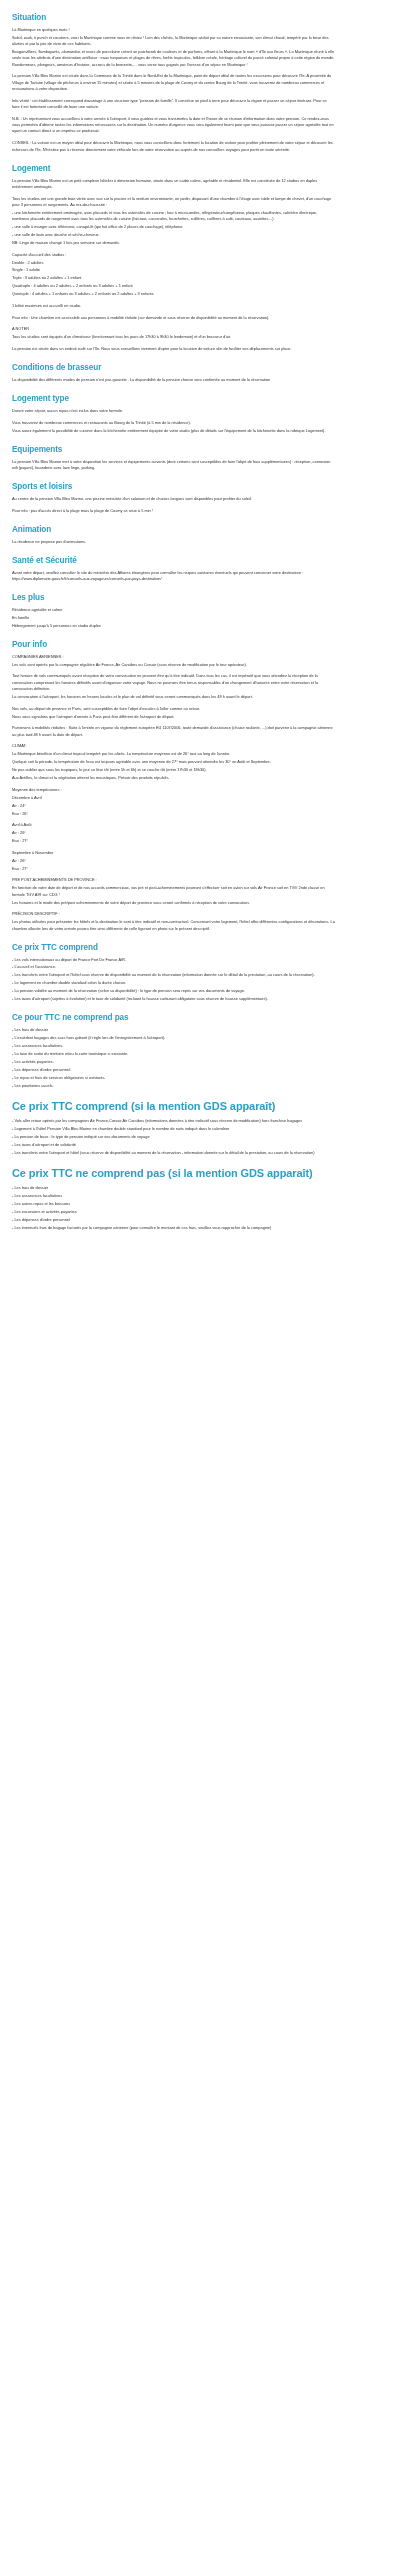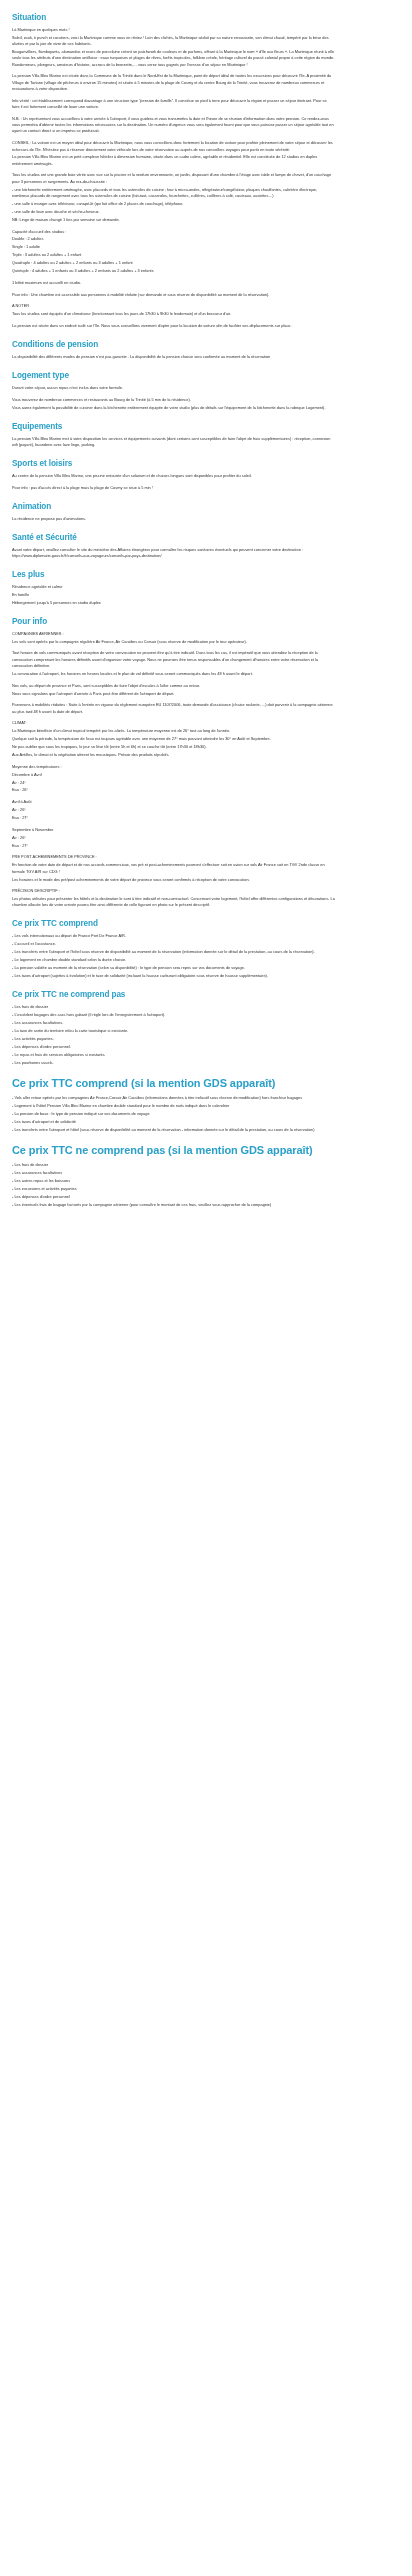--- a/index.html
+++ b/index.html
@@ -36,20 +36,21 @@
         <p class="t">Bouganvilliers, flamboyants, alamandas et roses de porcelaine créent un patchwork de couleurs et de parfums, offrant à la Martinique le nom « d'île aux fleurs ». La Martinique réunit à elle seule tous les attributs d'une destination antillaise : eaux turquoises et plages de rêves, forêts tropicales, folklore créole, héritage culturel du passé colonial propre à cette région du monde. Randonneurs, plongeurs, amateurs d'histoire, accrocs de la bronzette,… vous serez tous gagnés par l'ivresse d'un séjour en Martinique !</p>
         <div class="blank"></div>
         <p class="t">La pension Villa Bleu Marine est située dans la Commune de la Trinité dans le Nord-Est de la Martinique, point de départ idéal de toutes les excursions pour découvrir l'île. A proximité du Village de Tartane (village de pêcheurs à environ 15 minutes) et située à 5 minutes de la plage de Cosmy et du centre Bourg de la Trinité, vous trouverez de nombreux commerces et restaurations à votre disposition.</p>
         <div class="blank"></div>
         <p class="t">Info vérité : cet établissement correspond davantage à une structure type "pension de famille". Il constitue un pied à terre pour découvrir la région et passer un séjour itinérant. Pour se faire il est fortement conseillé de louer une voiture.</p>
         <div class="blank"></div>
         <p class="t">N.B. : Un représentant vous accueillera à votre arrivée à l'aéroport, il vous guidera et vous transmettra la date et l'heure de se réunion d'information dans votre pension. Ce rendez-vous vous permettra d'obtenir toutes les informations nécessaires sur la destination. Un numéro d'urgence vous sera également fourni pour que vous puissiez passer un séjour agréable tout en ayant un contact direct si un imprévu se produisait.</p>
         <div class="blank"></div>
         <p class="t">CONSEIL : La voiture est un moyen idéal pour découvrir la Martinique, nous vous conseillons donc fortement la location de voiture pour profiter pleinement de votre séjour et découvrir les richesses de l'île. N'hésitez pas à réserver directement votre véhicule lors de votre réservation au auprès de nos conseillers voyages pour partir en toute sérénité.</p>
       </div>
+      <h1 class="sec">Logement</h1>
       <div>
         <p class="t">La pension Villa Bleu Marine est un petit complexe hôtelier à dimension humaine, située dans un cadre calme, agréable et résidentiel. Elle est constituée de 12 studios en duplex entièrement aménagés.</p>
         <div class="blank"></div>
         <p class="t">Tous les studios ont une grande baie vitrée avec vue sur la piscine et la verdure environnante, un jardin, disposant d'une chambre à l'étage avec table et lampe de chevet, d'un couchage pour 3 personnes et rangements. Au rez-de-chaussée :</p>
         <p class="t">- une kitchenette entièrement aménagée, avec placards et tous les ustensiles de cuisine ; four à micro-ondes, réfrigérateur/congélateur, plaques chauffantes, cafetière électrique, nombreux placards de rangement avec tous les ustensiles de cuisine (fait-tout, casseroles, fourchettes, cuillères, cuillères à café, couteaux, assiettes…)</p>
         <p class="t">- une salle à manger avec téléviseur, canapé-lit (qui fait office de 2 places de couchage), téléphone.</p>
         <p class="t">- une salle de bain avec douche et sèche-cheveux.</p>
         <p class="t">NB: Linge de maison changé 1 fois par semaine sur demande.</p>
         <div class="blank"></div>
         <p class="t">Capacité d'accueil des studios :</p>
@@ -61,21 +62,21 @@
         <div class="blank"></div>
         <p class="t">1 bébé maximum est accueilli en studio.</p>
         <div class="blank"></div>
         <p class="t">Pour info : Une chambre est accessible aux personnes à mobilité réduite (sur demande et sous réserve de disponibilité au moment de la réservation).</p>
         <div class="blank"></div>
         <p class="t">A NOTER</p>
         <p class="t">Tous les studios sont équipés d'un climatiseur (fonctionnant tous les jours de 17h30 à 9h30 le lendemain) et d'un brasseur d'air.</p>
         <div class="blank"></div>
         <p class="t">La pension est située dans un endroit isolé sur l'île. Nous vous conseillons vivement d'opter pour la location de voiture afin de faciliter vos déplacements sur place.</p>
       </div>
-      <h1 class="sec">Conditions de pension</h1>
+      <h1 class="sec">Conditions de brasseur</h1>
       <div>
         <p class="t">La disponibilité des différents modes de pension n'est pas garantie . La disponibilité de la pension choisie sera confirmée au moment de la réservation</p>
       </div>
       <h1 class="sec">Logement type</h1>
       <div>
         <p class="t">Durant votre séjour, aucun repas n'est inclus dans votre formule.</p>
         <div class="blank"></div>
         <p class="t">Vous trouverez de nombreux commerces et restaurants au Bourg de la Trinité (à 5 min de la résidence).</p>
         <p class="t">Vous aurez également la possibilité de cuisiner dans la kitchenette entièrement équipée de votre studio (plus de détails sur l'équipement de la kitchenette dans la rubrique Logement).</p>
       </div>
@@ -144,21 +145,21 @@
       </div>
       <h1 class="sec">Ce prix TTC comprend</h1>
       <div>
         <p class="t">- Les vols internationaux au départ de France Fort De France A/R.</p>
         <p class="t">- L'accueil et l'assistance.</p>
         <p class="t">- Les transferts entre l'aéroport et l'hôtel sous réserve de disponibilité au moment de la réservation (information donnée sur le détail de la prestation, au cours de la réservation).</p>
         <p class="t">- Le logement en chambre double standard selon la durée choisie.</p>
         <p class="t">- La pension validée au moment de la réservation (selon sa disponibilité) : le type de pension sera repris sur vos documents de voyage.</p>
         <p class="t">- Les taxes d'aéroport (sujettes à évolution) et le taxe de solidarité (incluant la hausse carburant obligatoire sous réserve de hausse supplémentaire).</p>
       </div>
-      <h1 class="sec">Ce prix TTC ne comprend pas</h1>
+      <h1 class="sec">Ce pour TTC ne comprend pas</h1>
       <div>
         <p class="t">- Les frais de dossier</p>
         <p class="t">- L'excédent bagages des sacs hors gabarit (il règle lors de l'enregistrement à l'aéroport).</p>
         <p class="t">- Les assurances facultatives.</p>
         <p class="t">- La taxe de sortie du territoire et/ou la carte touristique si existante.</p>
         <p class="t">- Les activités payantes.</p>
         <p class="t">- Les dépenses d'ordre personnel.</p>
         <p class="t">- Le repas et frais de services obligatoires si existants.</p>
         <p class="t">- Les pourboires usuels.</p>
       </div>

